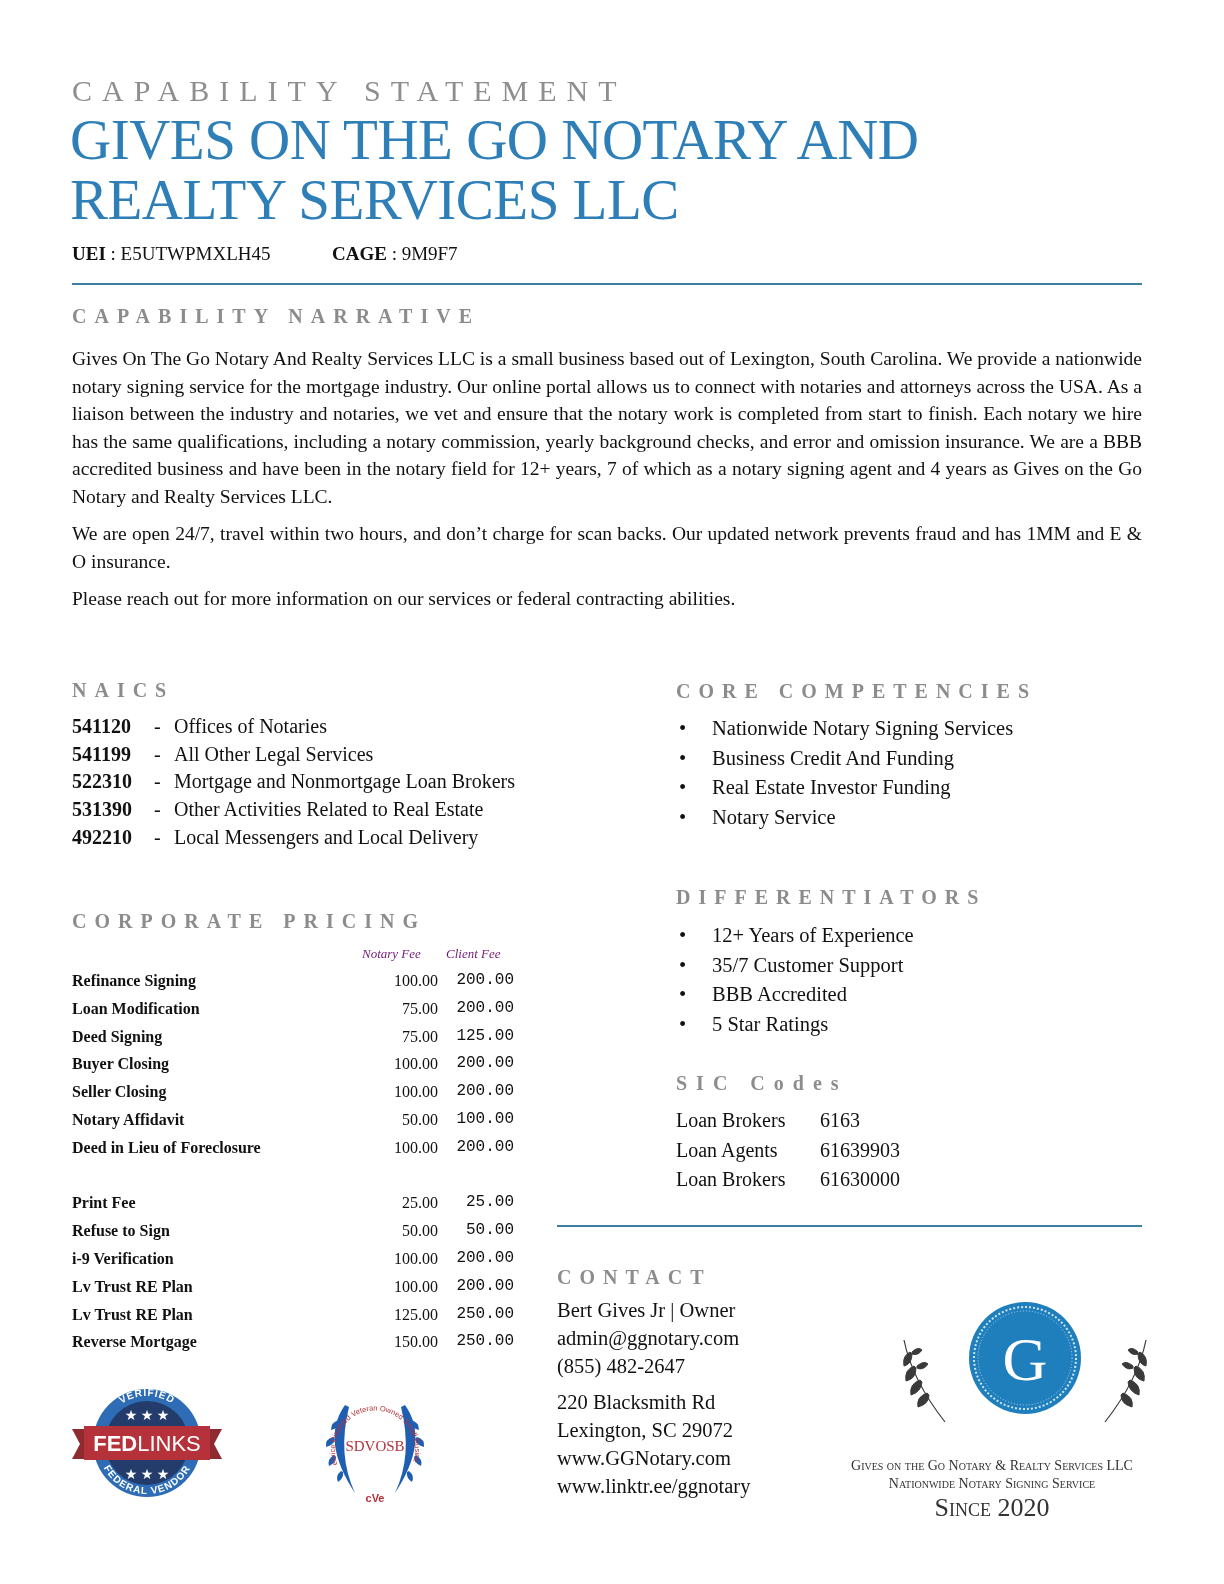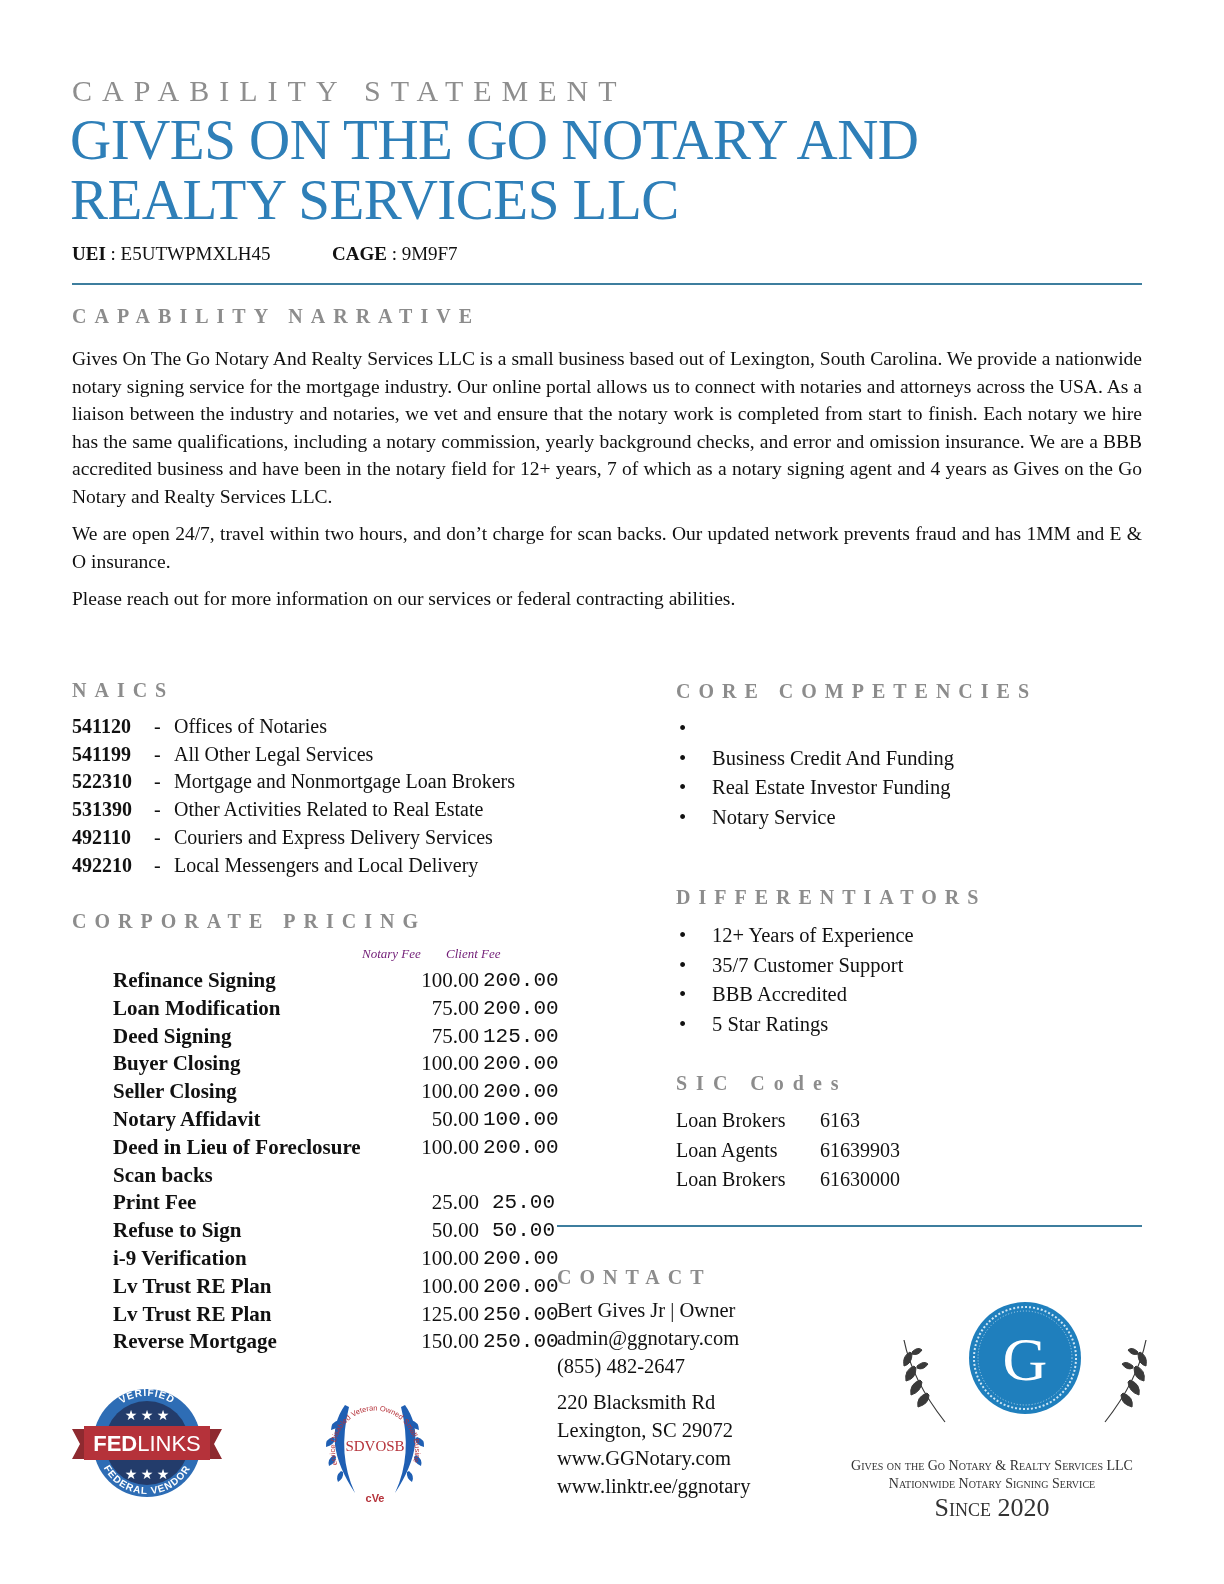--- a/index.html
+++ b/index.html
@@ -24,21 +24,21 @@
   #narrative p { margin-bottom: 10px; }
 
   #naics-head { left: 72px; top: 679px; }
   #naics-list { left: 72px; top: 713px; font-size: 20px; line-height: 27.7px; }
   #naics-list .code { font-weight: bold; display: inline-block; width: 82px; }
   #naics-list .dash { display: inline-block; width: 20px; }
 
   #pricing-head { left: 72px; top: 910px; }
   #pricing-cols { left: 362px; top: 946px; font-size: 13px; font-style: italic; color: #701a75; }
   #pricing-cols span { display: inline-block; width: 84px; }
-  #pricing-table { left: 72px; top: 967px; font-size: 21px; line-height: 27.8px; margin-left: 41px; }
+  #pricing-table { left: 72px; top: 967px; font-size: 16px; line-height: 27.8px; }
   #pricing-table .row { display: flex; height: 27.8px; }
   #pricing-table .svc { font-weight: bold; width: 290px; white-space: nowrap; }
   #pricing-table .n { width: 76px; text-align: right; }
   #pricing-table .c { width: 76px; text-align: right; padding-left: 4px; font-family: Liberation Mono, monospace; }
 
   #core-head { left: 676px; top: 680px; }
   .bullets { font-size: 20.5px; line-height: 29.6px; }
   .bullets li { list-style: none; display: flex; }
   .bullets .dot { width: 36px; padding-left: 3px; }
   #core-list { left: 676px; top: 714px; }
@@ -83,21 +83,20 @@
   <p>We are open 24/7, travel within two hours, and don’t charge for scan backs. Our updated network prevents fraud and has 1MM and E &amp; O insurance.</p>
   <p>Please reach out for more information on our services or federal contracting abilities.</p>
 </div>
 
 <div class="abs section-head" id="naics-head">NAICS</div>
 <div class="abs" id="naics-list">
   <div><span class="code">541120</span><span class="dash">-</span><span>Offices of Notaries</span></div>
   <div><span class="code">541199</span><span class="dash">-</span><span>All Other Legal Services</span></div>
   <div><span class="code">522310</span><span class="dash">-</span><span>Mortgage and Nonmortgage Loan Brokers</span></div>
   <div><span class="code">531390</span><span class="dash">-</span><span>Other Activities Related to Real Estate</span></div>
-  <div><span class="code">492110</span><span class="dash">-</span><span>Couriers and Express Delivery Services</span></div>
   <div><span class="code">492210</span><span class="dash">-</span><span>Local Messengers and Local Delivery</span></div>
 </div>
 
 <div class="abs section-head" id="pricing-head">CORPORATE PRICING</div>
 <div class="abs" id="pricing-cols">
   <span>Notary Fee</span><span>Client Fee</span>
 </div>
 <div class="abs" id="pricing-table">
   <div class="row">
       <span class="svc">Refinance Signing</span>
@@ -128,21 +127,20 @@
       <span class="svc">Notary Affidavit</span>
       <span class="n">50.00</span>
       <span class="c">100.00</span>
     </div>
   <div class="row">
       <span class="svc">Deed in Lieu of Foreclosure</span>
       <span class="n">100.00</span>
       <span class="c">200.00</span>
     </div>
   <div class="row">
-      <span class="svc">Scan backs</span>
       <span class="n"></span>
       <span class="c"></span>
     </div>
   <div class="row">
       <span class="svc">Print Fee</span>
       <span class="n">25.00</span>
       <span class="c">25.00</span>
     </div>
   <div class="row">
       <span class="svc">Refuse to Sign</span>
@@ -168,20 +166,21 @@
       <span class="svc">Reverse Mortgage</span>
       <span class="n">150.00</span>
       <span class="c">250.00</span>
     </div>
 </div>
 
 <div class="abs section-head" id="core-head">CORE COMPETENCIES</div>
 <ul class="abs bullets" id="core-list">
   <li>
       <span class="dot">•</span>
+      <span>Nationwide Notary Signing Services</span>
     </li>
   <li>
       <span class="dot">•</span>
       <span>Business Credit And Funding</span>
     </li>
   <li>
       <span class="dot">•</span>
       <span>Real Estate Investor Funding</span>
     </li>
   <li>

